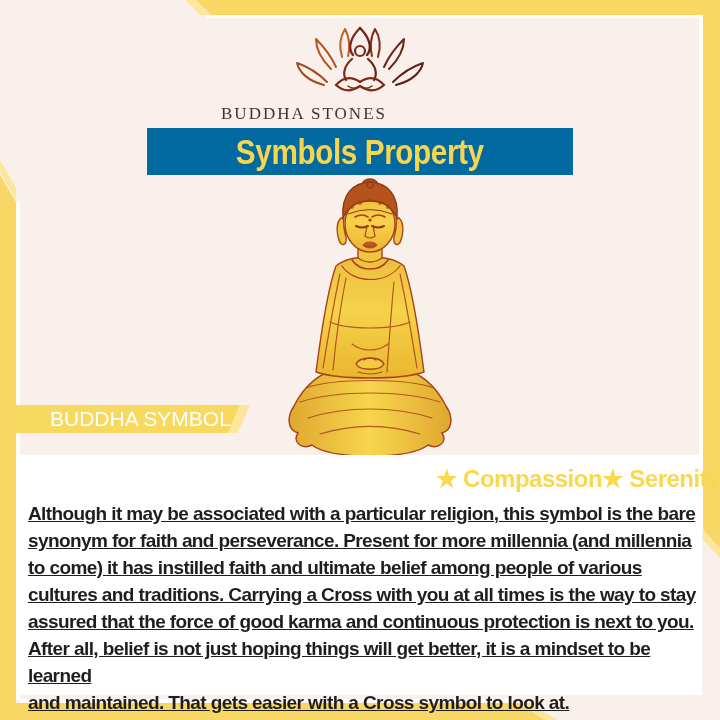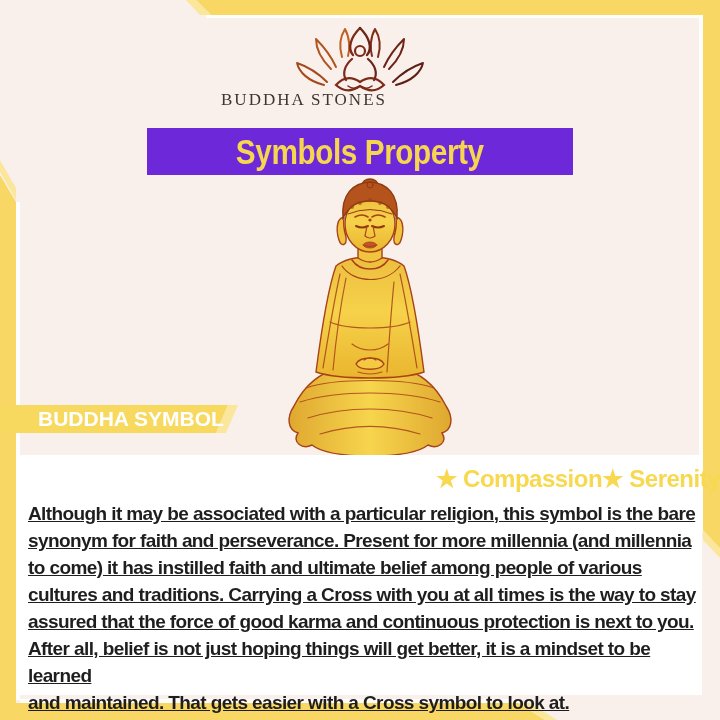--- a/index.html
+++ b/index.html
@@ -19,34 +19,34 @@
 
   
   .hairline{position:absolute;background:rgba(255,255,255,.9);z-index:2;}
   .h-top{left:206px;top:15px;width:494px;height:3px;}
   .h-right{left:699px;top:15px;width:4px;height:516px;}
   .h-left{left:16px;top:202px;width:4px;height:498px;}
   .h-bottom{left:20px;top:699px;width:500px;height:4px;}
 
   
   .logo-wrap{position:absolute;left:290px;top:24px;width:140px;height:78px;z-index:3;}
-  .brand{position:absolute;left:0;top:90px;width:608px;text-align:center;z-index:3;
+  .brand{position:absolute;left:0;top:104px;width:608px;text-align:center;z-index:3;
          font-family:"Liberation Serif",serif;font-size:17px;letter-spacing:2px;color:var(--brand-text,#3e3430);}
 
   
-  .banner{position:absolute;left:147px;top:128px;width:426px;height:47px;background:#6d28d9;z-index:3;
+  .banner{position:absolute;left:147px;top:128px;width:426px;height:47px;background:#0369a1;z-index:3;
           display:flex;align-items:center;justify-content:center;}
   .banner .title{display:inline-block;font-weight:bold;font-size:35px;letter-spacing:-0.5px;
           color:var(--title-yellow,#f7d64f);transform:scaleX(0.85);white-space:nowrap;}
 
   
   .buddha-wrap{position:absolute;left:278px;top:176px;width:184px;height:282px;z-index:2;}
 
   
-  .label-wrap{position:absolute;left:0;top:405px;width:250px;height:44px;z-index:5;font-weight:bold;}
+  .label-wrap{position:absolute;left:12px;top:405px;width:250px;height:44px;z-index:5;}
   .label-band{position:absolute;left:0;top:0;width:240px;height:28px;background:var(--label-yellow,#f8d960);
               clip-path:polygon(0 0,228px 0,216px 28px,0 28px);}
   .label-wedge{position:absolute;left:0;top:0;width:250px;height:28px;background:var(--accent-light,#fae79b);
               clip-path:polygon(228px 0,238px 0,226px 28px,216px 28px);}
   .label-text{position:absolute;left:38px;top:0;height:28px;line-height:28px;color:#ffffff;
               font-size:21px;white-space:nowrap;}
 
   
   .panel{position:absolute;left:18px;top:455px;width:684px;height:240px;background:var(--panel-white,#ffffff);z-index:3;}
   .props-heading{position:absolute;left:0;top:465px;width:720px;text-align:right;z-index:4;

